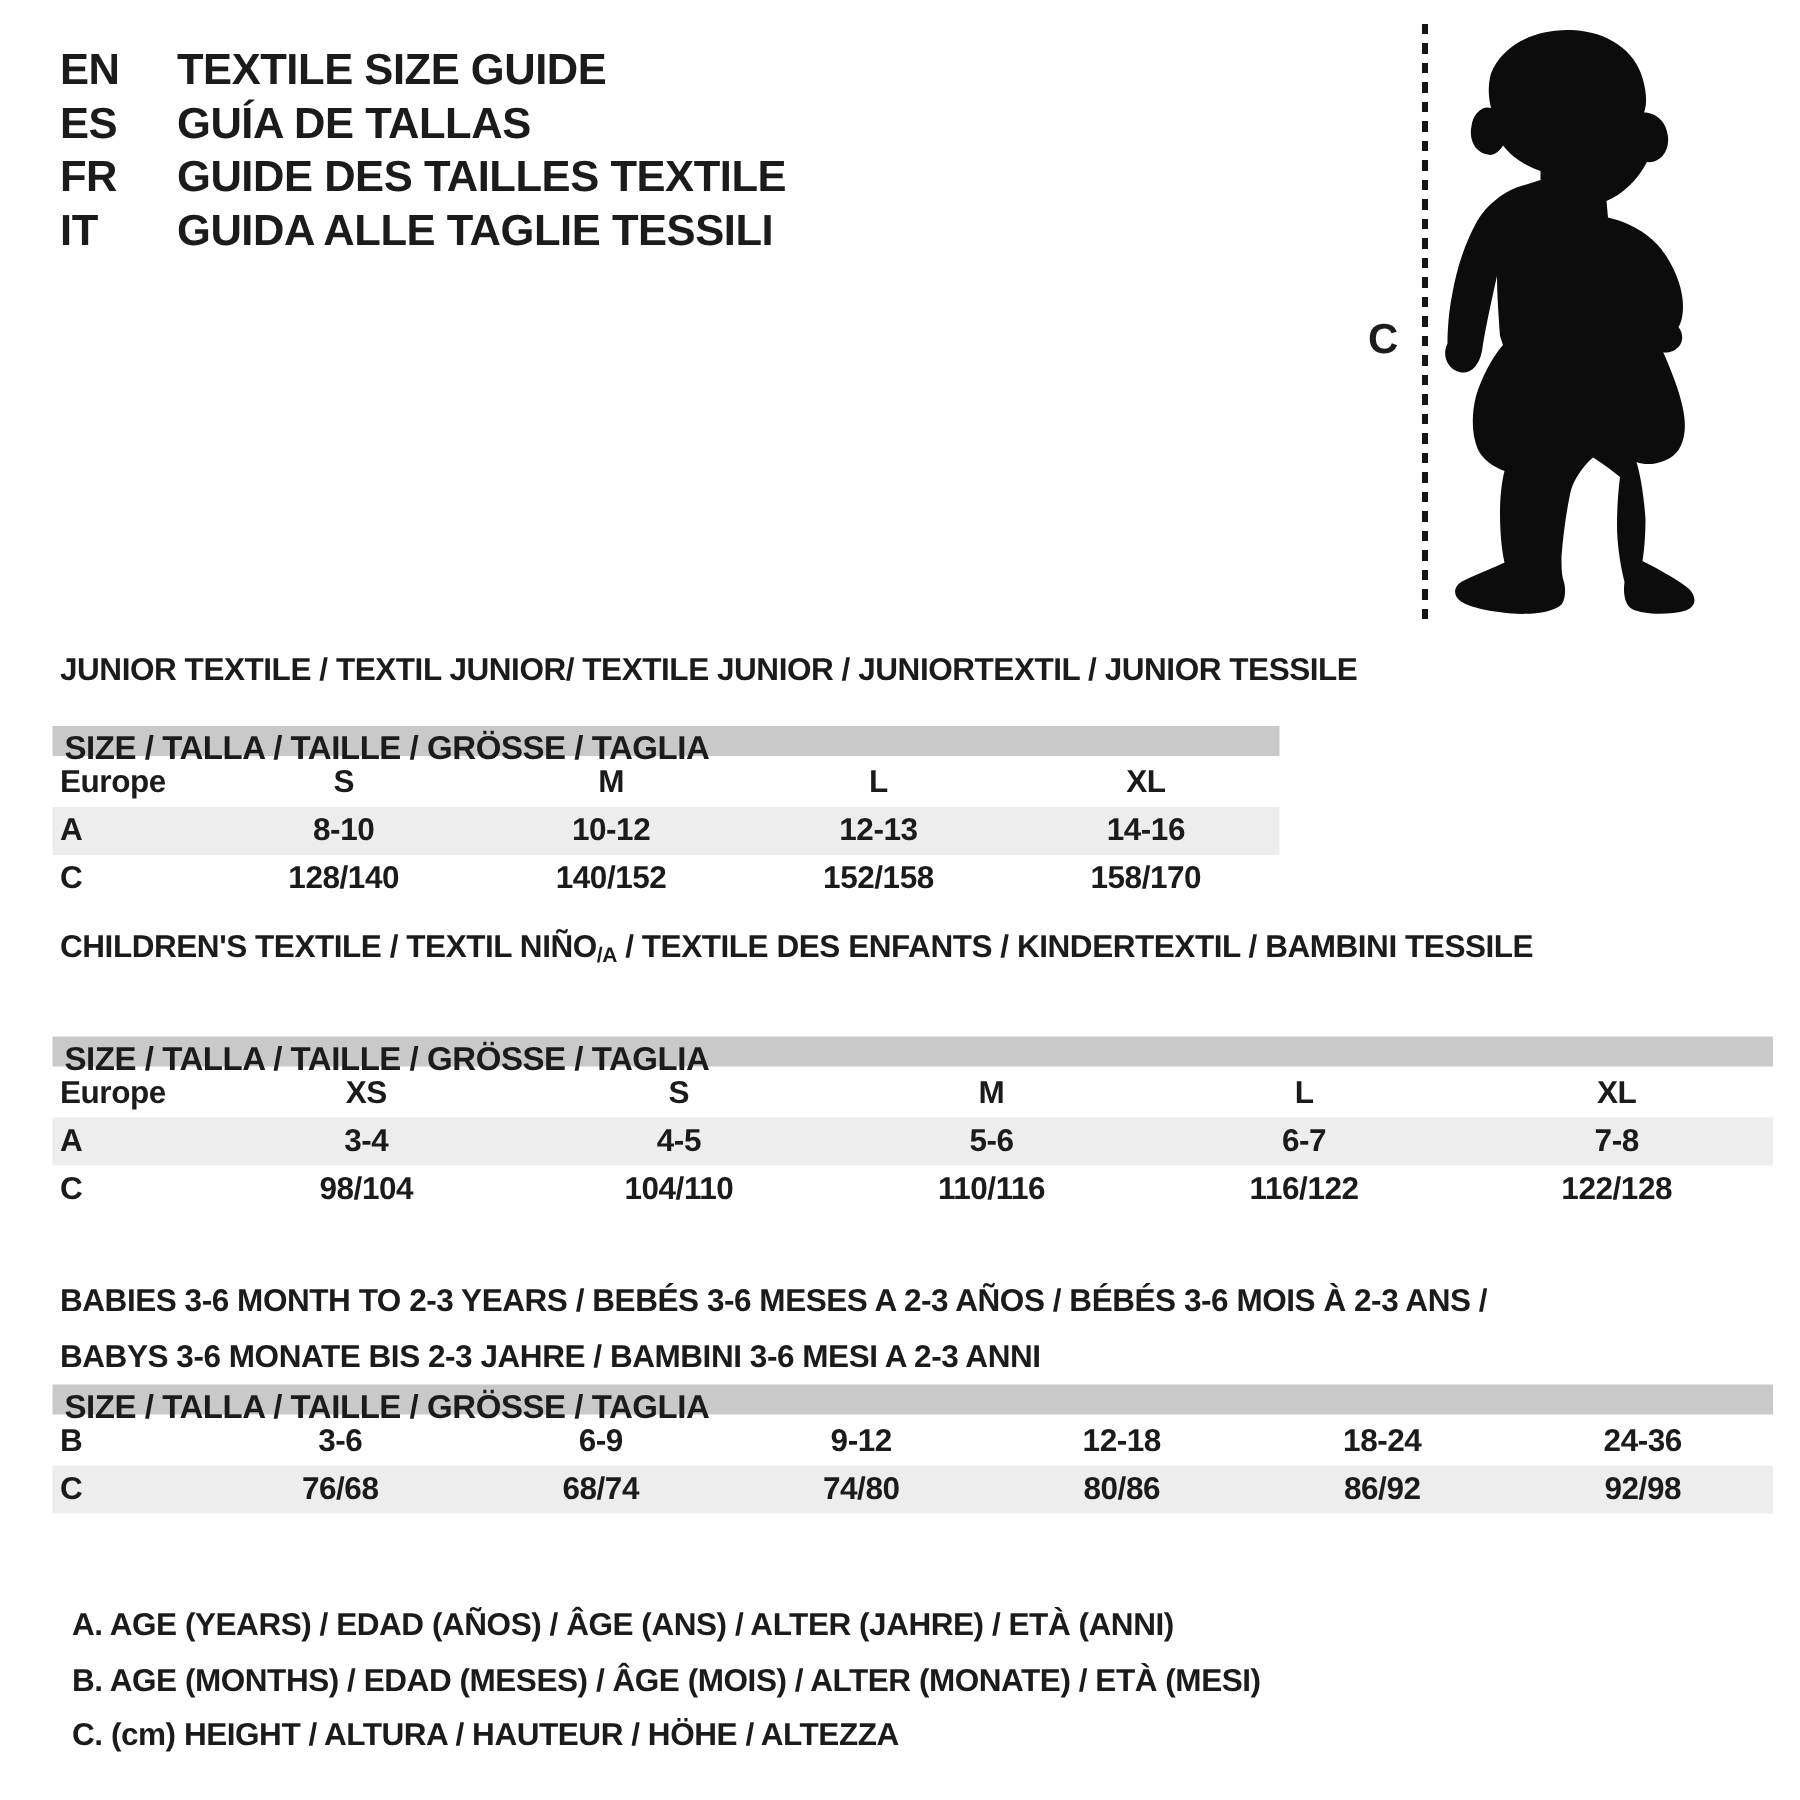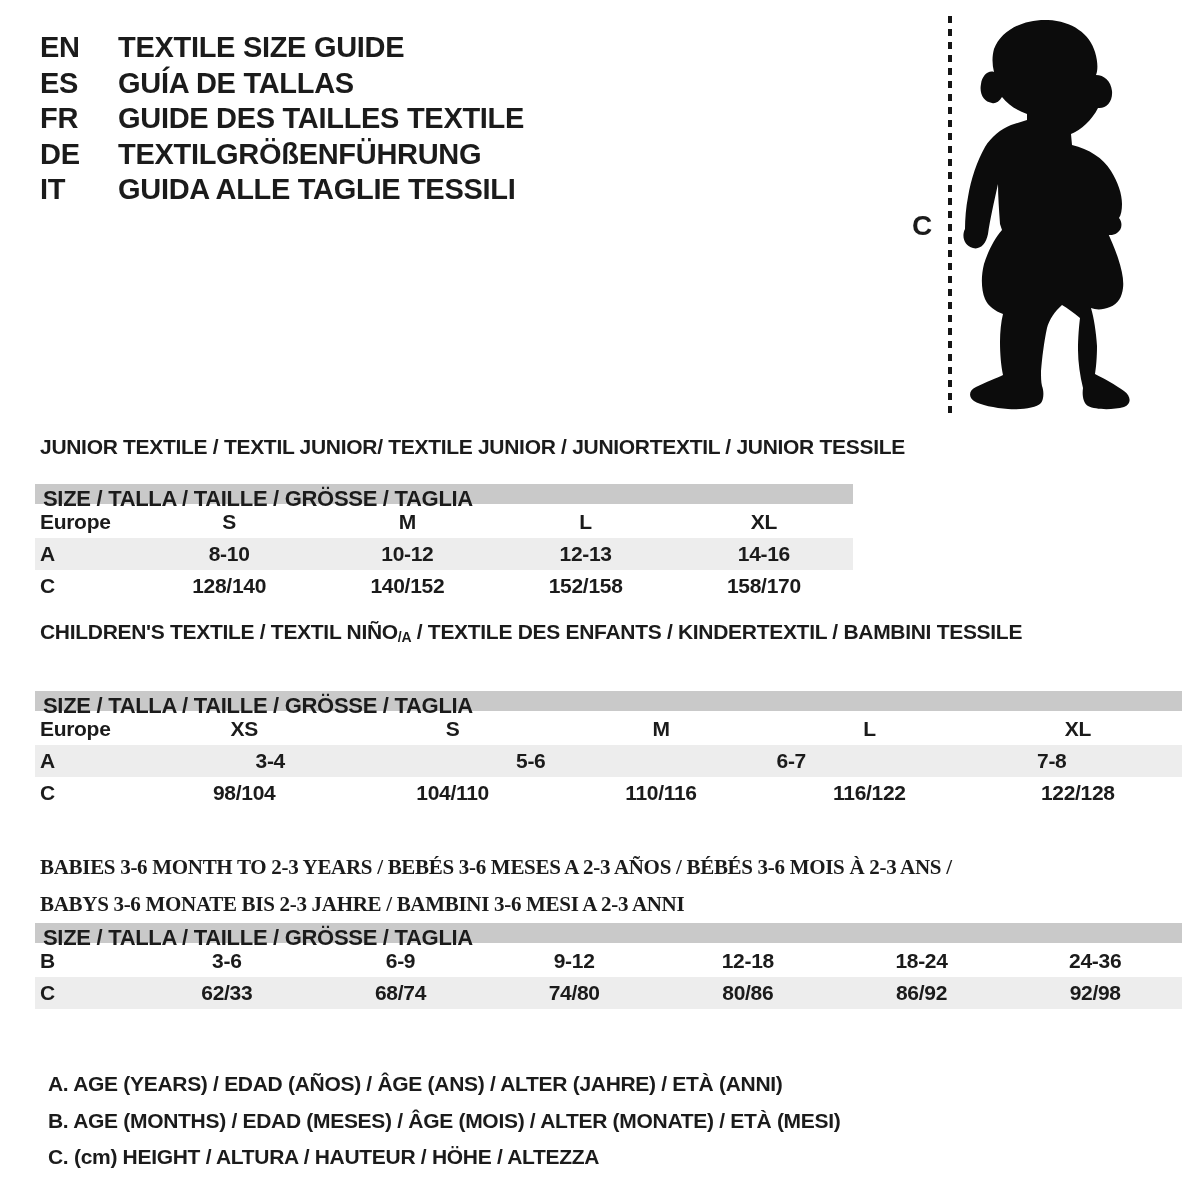--- a/index.html
+++ b/index.html
@@ -46,24 +46,20 @@
       <span class="lang-code">EN</span>
       <span class="lang-label">TEXTILE SIZE GUIDE</span>
     </div>
     <div class="lang-row">
       <span class="lang-code">ES</span>
       <span class="lang-label">GUÍA DE TALLAS</span>
     </div>
     <div class="lang-row">
       <span class="lang-code">FR</span>
       <span class="lang-label">GUIDE DES TAILLES TEXTILE</span>
-    </div>
-    <div class="lang-row">
-      <span class="lang-code">DE</span>
-      <span class="lang-label">TEXTILGRÖßENFÜHRUNG</span>
     </div>
     <div class="lang-row">
       <span class="lang-code">IT</span>
       <span class="lang-label">GUIDA ALLE TAGLIE TESSILI</span>
     </div>
   </div>
 
   <div class="dashed-line"></div>
   <div class="c-label">C</div>
   <svg class="toddler" viewBox="0 0 200 400" xmlns="http://www.w3.org/2000/svg" aria-hidden="true">
@@ -162,52 +158,53 @@
         <div class="tlabel">Europe</div>
         <div class="tcell">XS</div>
         <div class="tcell">S</div>
         <div class="tcell">M</div>
         <div class="tcell">L</div>
         <div class="tcell">XL</div>
       </div>
       <div class="trow shade" style="background: rgb(237, 237, 237);">
         <div class="tlabel">A</div>
         <div class="tcell">3-4</div>
+        <div class="tcell">4-5</div>
         <div class="tcell">5-6</div>
         <div class="tcell">6-7</div>
         <div class="tcell">7-8</div>
       </div>
       <div class="trow">
         <div class="tlabel">C</div>
         <div class="tcell">98/104</div>
         <div class="tcell">104/110</div>
         <div class="tcell">110/116</div>
         <div class="tcell">116/122</div>
         <div class="tcell">122/128</div>
       </div>
     </div>
 
-  <div class="sec-title two-line" style="top:849px;font-family:Liberation Serif, serif;">
+  <div class="sec-title two-line" style="top:849px;">
     <div>BABIES 3-6 MONTH TO 2-3 YEARS / BEBÉS 3-6 MESES A 2-3 AÑOS / BÉBÉS 3-6 MOIS À 2-3 ANS /</div>
     <div>BABYS 3-6 MONATE BIS 2-3 JAHRE / BAMBINI 3-6 MESI A 2-3 ANNI</div>
   </div>
   <div id="babies-table" class="table w-big" style="top:923px;">
       <div class="thead" style="background: rgb(201, 201, 201);">SIZE / TALLA / TAILLE / GRÖSSE / TAGLIA</div>
       <div class="trow">
         <div class="tlabel">B</div>
         <div class="tcell">3-6</div>
         <div class="tcell">6-9</div>
         <div class="tcell">9-12</div>
         <div class="tcell">12-18</div>
         <div class="tcell">18-24</div>
         <div class="tcell">24-36</div>
       </div>
       <div class="trow shade" style="background: rgb(237, 237, 237);">
         <div class="tlabel">C</div>
-        <div class="tcell">62/33</div>
+        <div class="tcell">76/68</div>
         <div class="tcell">68/74</div>
         <div class="tcell">74/80</div>
         <div class="tcell">80/86</div>
         <div class="tcell">86/92</div>
         <div class="tcell">92/98</div>
       </div>
     </div>
 
   <div class="legend">
     <div>A. AGE (YEARS) / EDAD (AÑOS) / ÂGE (ANS) / ALTER (JAHRE) / ETÀ (ANNI)</div>

